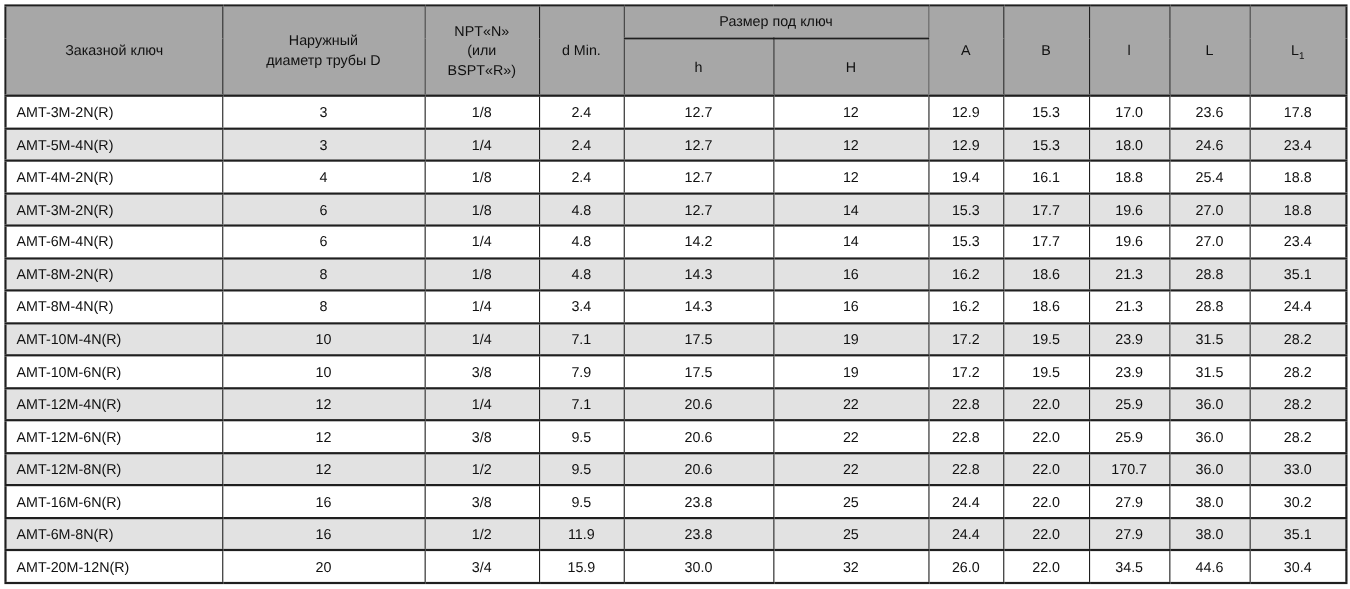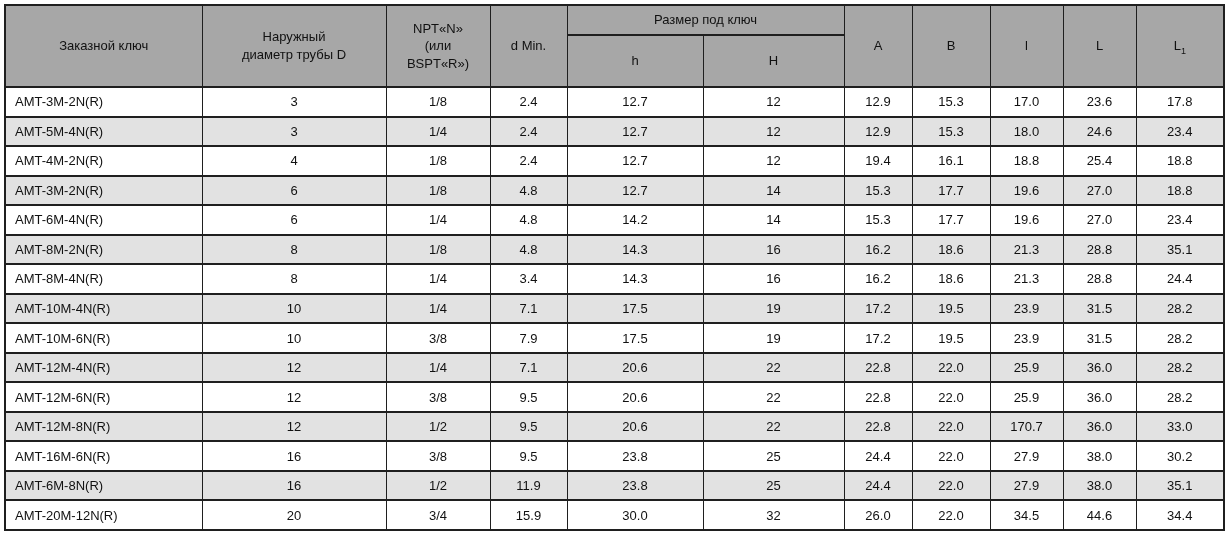--- a/index.html
+++ b/index.html
@@ -288,17 +288,17 @@
           <td class="col-first">AMT-20M-12N(R)</td>
           <td>20</td>
           <td>3/4</td>
           <td>15.9</td>
           <td>30.0</td>
           <td>32</td>
           <td>26.0</td>
           <td>22.0</td>
           <td>34.5</td>
           <td>44.6</td>
-          <td>34.4</td>
+          <td>30.4</td>
         </tr>
       </tbody>
   </table>
 </div>
 
 </body></html>

